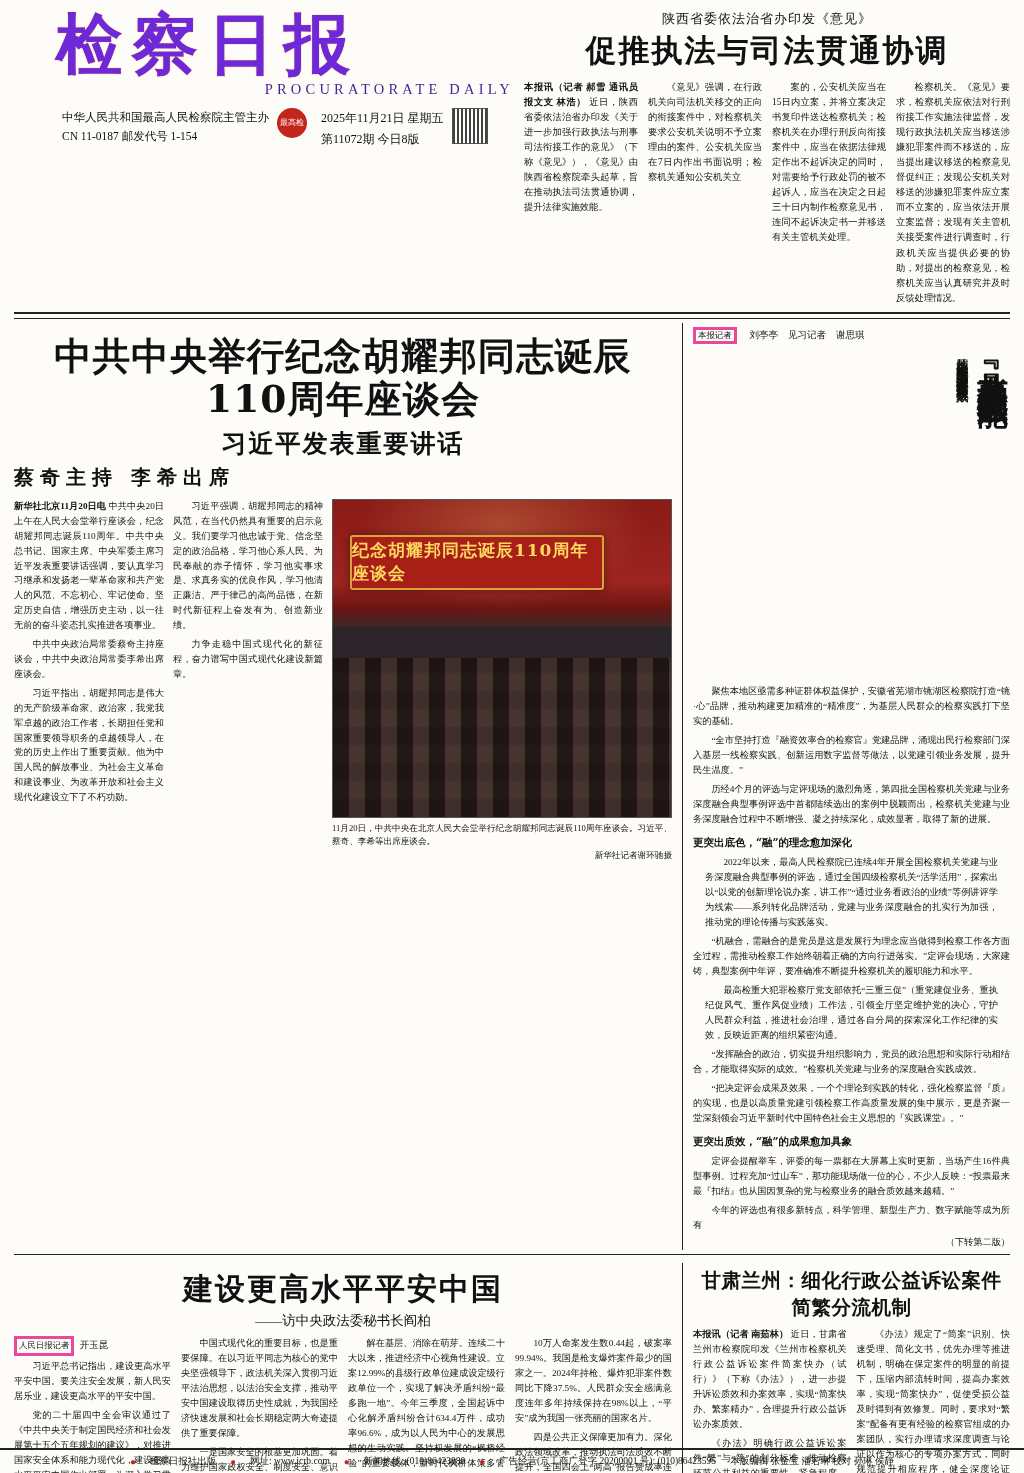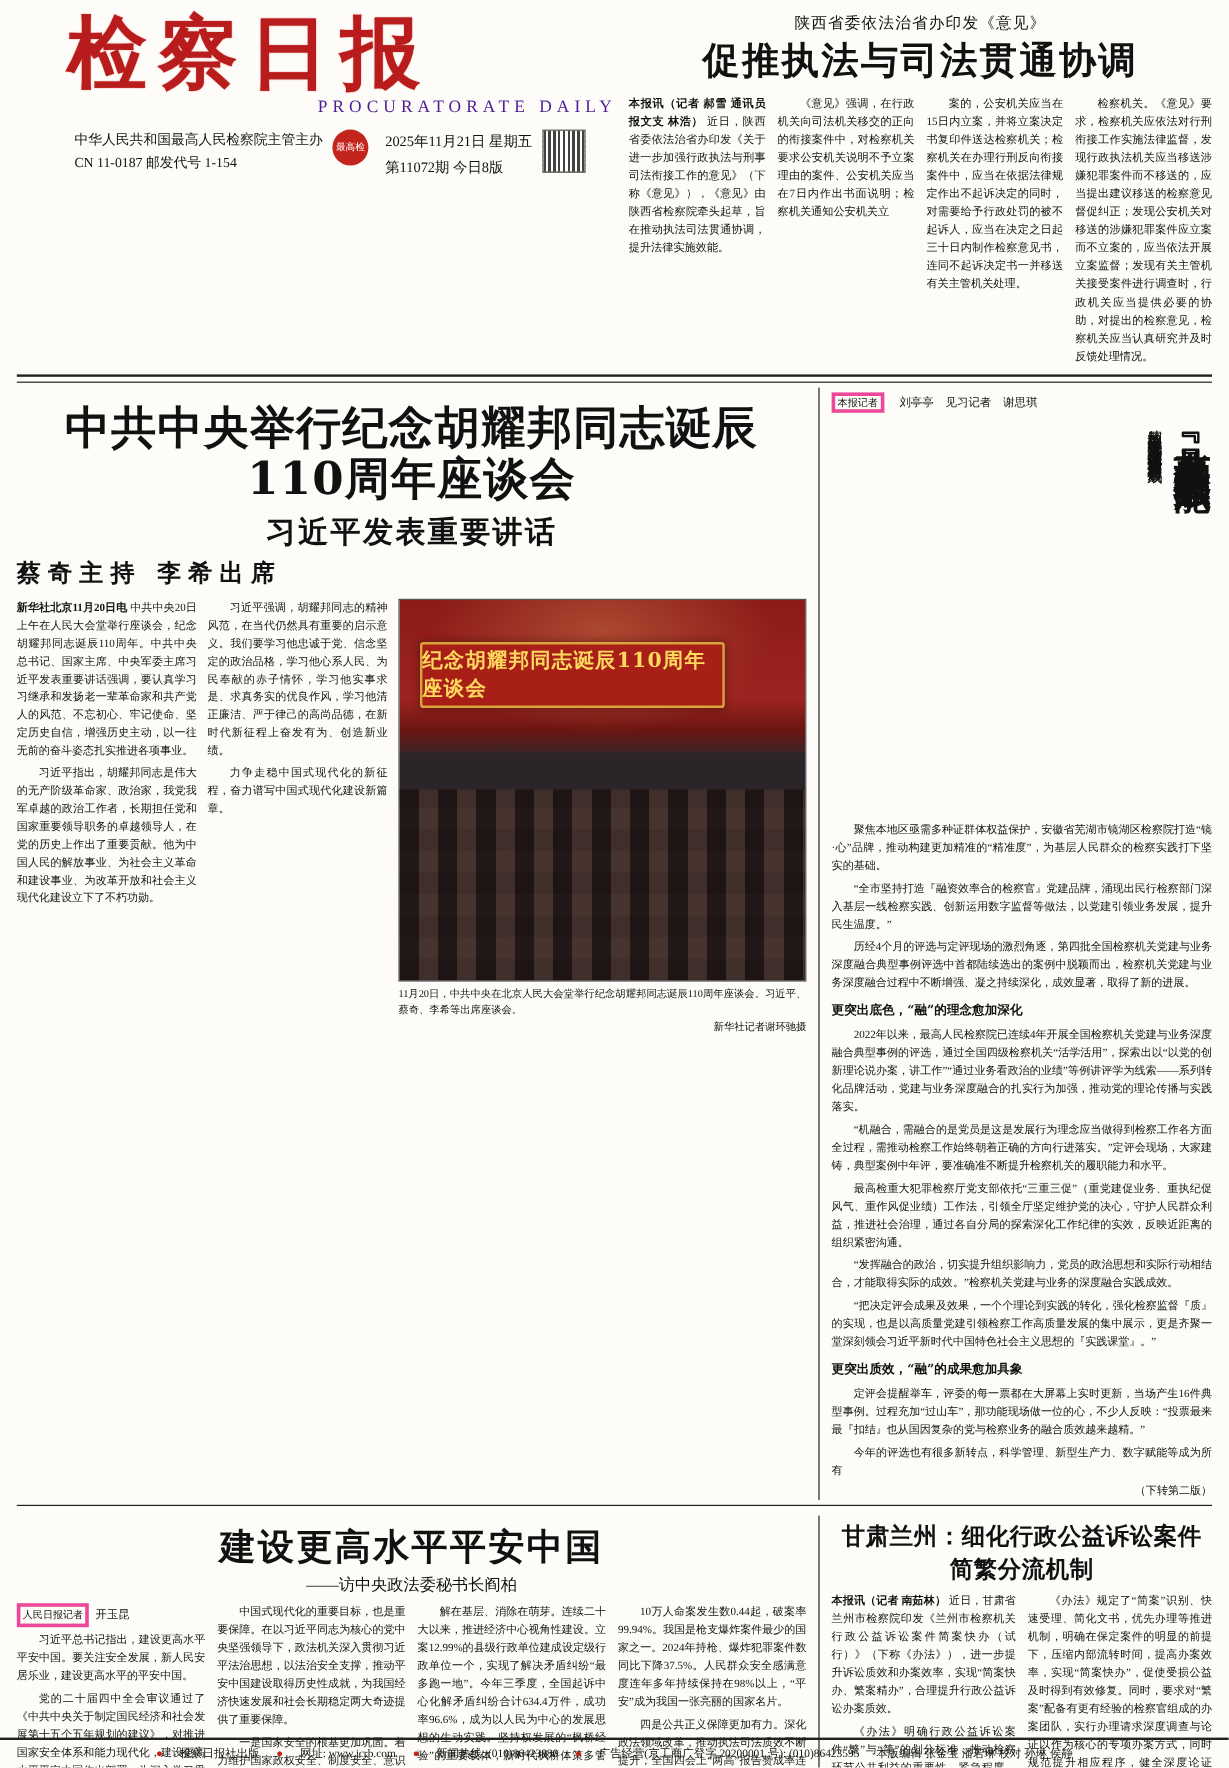--- a/index.html
+++ b/index.html
@@ -14,21 +14,21 @@
   .page{position:relative;width:1024px;height:1473px;padding:0;box-sizing:border-box;}
 
   
   .masthead{display:flex;padding:10px 14px 4px 14px;box-sizing:border-box;}
   .mast-left{width:500px;}
   .logo-cn{
     font-family:"DejaVu Serif", serif;
     font-weight:bold;
     font-size:66px;
     letter-spacing:10px;
-    color:#b91c1c;
+    color:#6d28d9;
     line-height:1.05;
     padding-left:42px;
     text-shadow:0 0 1px #c3241c;
   }
   .logo-en{
     color:#4c1d95;
     font-size:14.5px;
     letter-spacing:4.2px;
     padding-left:152px;
     margin-top:2px;
@@ -188,20 +188,21 @@
   <div class="mainwrap">
     <div class="leftmain">
       <div class="h1">中共中央举行纪念胡耀邦同志诞辰110周年座谈会</div>
       <div class="h2">习近平发表重要讲话</div>
       <div class="h3">蔡奇主持 李希出席</div>
 
       <div class="artbody">
         <div class="col-narrow">
           <p style="margin:0 0 4px 0;"><b>新华社北京11月20日电</b>
             <span>中共中央20日上午在人民大会堂举行座谈会，纪念胡耀邦同志诞辰110周年。中共中央总书记、国家主席、中央军委主席习近平发表重要讲话强调，要认真学习习继承和发扬老一辈革命家和共产党人的风范、不忘初心、牢记使命、坚定历史自信，增强历史主动，以一往无前的奋斗姿态扎实推进各项事业。</span></p>
+          <p class="indent" style="margin:0 0 4px 0;">中共中央政治局常委蔡奇主持座谈会，中共中央政治局常委李希出席座谈会。</p>
           <p class="indent" style="margin:0;">习近平指出，胡耀邦同志是伟大的无产阶级革命家、政治家，我党我军卓越的政治工作者，长期担任党和国家重要领导职务的卓越领导人，在党的历史上作出了重要贡献。他为中国人民的解放事业、为社会主义革命和建设事业、为改革开放和社会主义现代化建设立下了不朽功勋。</p>
         </div>
         <div class="col-narrow">
           <p class="indent" style="margin:0 0 4px 0;">习近平强调，胡耀邦同志的精神风范，在当代仍然具有重要的启示意义。我们要学习他忠诚于党、信念坚定的政治品格，学习他心系人民、为民奉献的赤子情怀，学习他实事求是、求真务实的优良作风，学习他清正廉洁、严于律己的高尚品德，在新时代新征程上奋发有为、创造新业绩。</p>
           <p class="indent" style="margin:0;">力争走稳中国式现代化的新征程，奋力谱写中国式现代化建设新篇章。</p>
         </div>
         <div class="photo-block">
           <div class="photo">
             <div class="glow"></div>
             <div class="banner">纪念胡耀邦同志诞辰110周年座谈会</div>
@@ -223,23 +224,23 @@
       </div>
       <div class="vhead-wrap">
         <div class="vtext vsub" style="height:210px;">从第四批全国检察机关党建与业务深度融合典型事例看党建引领检察履职成效</div>
         <div class="vtext vtitle" style="height:330px;">从『有形覆盖』到『有效赋能』</div>
       </div>
       <div class="rc-body">
         <p class="indent" style="margin:6px 0 4px;">聚焦本地区亟需多种证群体权益保护，安徽省芜湖市镜湖区检察院打造“镜·心”品牌，推动构建更加精准的“精准度”，为基层人民群众的检察实践打下坚实的基础。</p>
         <p class="indent" style="margin:0 0 4px;">“全市坚持打造『融资效率合的检察官』党建品牌，涌现出民行检察部门深入基层一线检察实践、创新运用数字监督等做法，以党建引领业务发展，提升民生温度。”</p>
         <p class="indent" style="margin:0 0 4px;">历经4个月的评选与定评现场的激烈角逐，第四批全国检察机关党建与业务深度融合典型事例评选中首都陆续选出的案例中脱颖而出，检察机关党建与业务深度融合过程中不断增强、凝之持续深化，成效显著，取得了新的进展。</p>
         <div class="subhead">更突出底色，“融”的理念愈加深化</div>
-        <p class="indent" style="margin:0 0 4px;">2022年以来，最高人民检察院已连续4年开展全国检察机关党建与业务深度融合典型事例的评选，通过全国四级检察机关“活学活用”，探索出以“以党的创新理论说办案，讲工作”“通过业务看政治的业绩”等例讲评学为线索——系列转化品牌活动，党建与业务深度融合的扎实行为加强，推动党的理论传播与实践落实。</p>
+        <p class="indent" style="margin:0 12px 4px;">2022年以来，最高人民检察院已连续4年开展全国检察机关党建与业务深度融合典型事例的评选，通过全国四级检察机关“活学活用”，探索出以“以党的创新理论说办案，讲工作”“通过业务看政治的业绩”等例讲评学为线索——系列转化品牌活动，党建与业务深度融合的扎实行为加强，推动党的理论传播与实践落实。</p>
         <p class="indent" style="margin:0 0 4px;">“机融合，需融合的是党员是这是发展行为理念应当做得到检察工作各方面全过程，需推动检察工作始终朝着正确的方向行进落实。”定评会现场，大家建铸，典型案例中年评，要准确准不断提升检察机关的履职能力和水平。</p>
-        <p class="indent" style="margin:0 0 4px;">最高检重大犯罪检察厅党支部依托“三重三促”（重党建促业务、重执纪促风气、重作风促业绩）工作法，引领全厅坚定维护党的决心，守护人民群众利益，推进社会治理，通过各自分局的探索深化工作纪律的实效，反映近距离的组织紧密沟通。</p>
+        <p class="indent" style="margin:0 12px 4px;">最高检重大犯罪检察厅党支部依托“三重三促”（重党建促业务、重执纪促风气、重作风促业绩）工作法，引领全厅坚定维护党的决心，守护人民群众利益，推进社会治理，通过各自分局的探索深化工作纪律的实效，反映近距离的组织紧密沟通。</p>
         <p class="indent" style="margin:0 0 4px;">“发挥融合的政治，切实提升组织影响力，党员的政治思想和实际行动相结合，才能取得实际的成效。”检察机关党建与业务的深度融合实践成效。</p>
         <p class="indent" style="margin:0 0 4px;">“把决定评会成果及效果，一个个理论到实践的转化，强化检察监督『质』的实现，也是以高质量党建引领检察工作高质量发展的集中展示，更是齐聚一堂深刻领会习近平新时代中国特色社会主义思想的『实践课堂』。”</p>
         <div class="subhead">更突出质效，“融”的成果愈加具象</div>
         <p class="indent" style="margin:0 0 4px;">定评会提醒举车，评委的每一票都在大屏幕上实时更新，当场产生16件典型事例。过程充加“过山车”，那功能现场做一位的心，不少人反映：“投票最来最『扣结』也从国因复杂的党与检察业务的融合质效越来越精。”</p>
         <p class="indent" style="margin:0 0 2px;">今年的评选也有很多新转点，科学管理、新型生产力、数字赋能等成为所有</p>
         <p style="margin:0;text-align:right;">（下转第二版）</p>
       </div>
     </div>
   </div>
 

